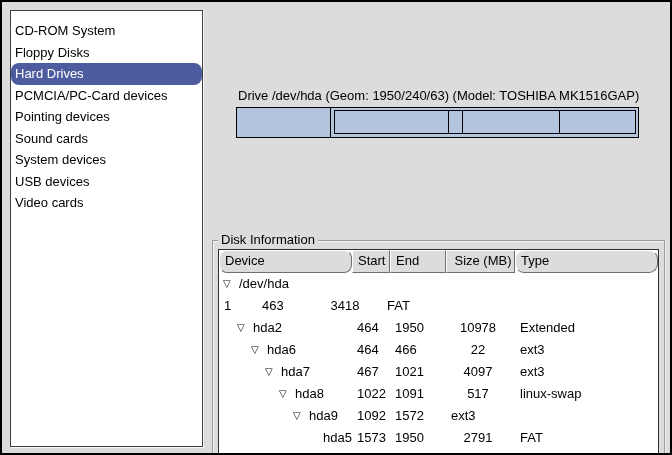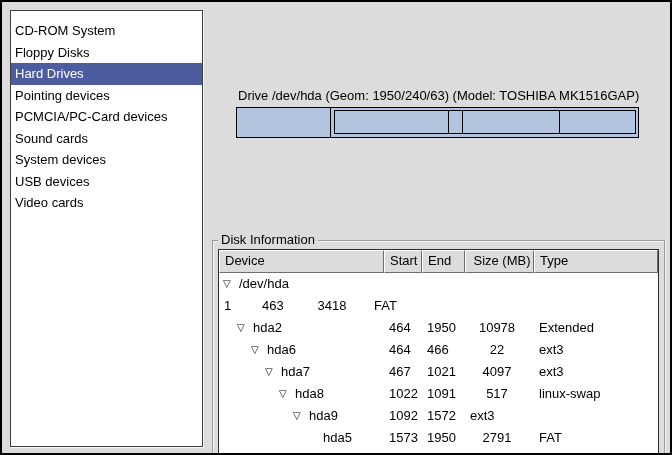--- a/index.html
+++ b/index.html
@@ -31,20 +31,21 @@
   .list-item {
     height: 21.5px;
     line-height: 21.5px;
     padding-left: 4px;
     white-space: nowrap;
     cursor: default;
   }
   .list-item.selected {
     background: var(--accent, #4d5c9f);
     color: #fff;
+    border-radius: 8px;
   }
 
   
   .drive-label {
     position: absolute;
     left: 236px; top: 86px;
     white-space: nowrap;
   }
   .part-bar {
     position: absolute;
@@ -103,25 +104,25 @@
     border-top: 1px solid #fff;
     border-left: 1px solid #fff;
     border-right: 1px solid #6e6e6e;
     border-bottom: 1px solid #6e6e6e;
     padding-left: 5px;
     line-height: 20px;
     white-space: nowrap;
     overflow: hidden;
     cursor: default;
   }
-  .col-device { width: 165px; }
+  .col-device { width: 133px; border-radius: 8px; }
   .col-start  { width: 38px; }
-  .col-end    { width: 43px; }
+  .col-end    { width: 56px; }
   .col-size   { width: 69px; text-align: center; }
-  .col-type   { flex: 1; }
+  .col-type   { flex: 1; border-radius: 9px; }
 
   .tr { display: flex; height: 22px; line-height: 22px; }
   .td { white-space: nowrap; overflow: hidden; }
   .td-device { display: flex; align-items: center; padding-left: 4px; }
   .indent-spacer { display: inline-block; height: 1px; }
   .expander {
     display: inline-block;
     width: 16px;
     font-size: 10px;
     text-align: left;
@@ -133,22 +134,22 @@
 </style>
 </head>
 <body>
 
 <div class="window">
 
   <div class="device-list">
       <div class="list-item">CD-ROM System</div>
       <div class="list-item">Floppy Disks</div>
       <div class="list-item selected">Hard Drives</div>
+      <div class="list-item">PCMCIA/PC-Card devices</div>
       <div class="list-item">Pointing devices</div>
-      <div class="list-item">PCMCIA/PC-Card devices</div>
       <div class="list-item">Sound cards</div>
       <div class="list-item">System devices</div>
       <div class="list-item">USB devices</div>
       <div class="list-item">Video cards</div>
     </div>
 
   <div class="drive-label">Drive /dev/hda (Geom: 1950/240/63) (Model: TOSHIBA MK1516GAP)</div>
 
   <div class="part-bar">
     <div class="seg-primary" style="width: 23.5%;"></div>

